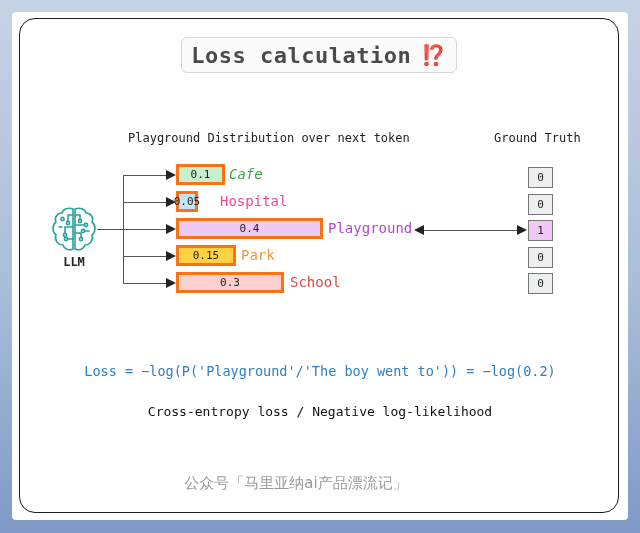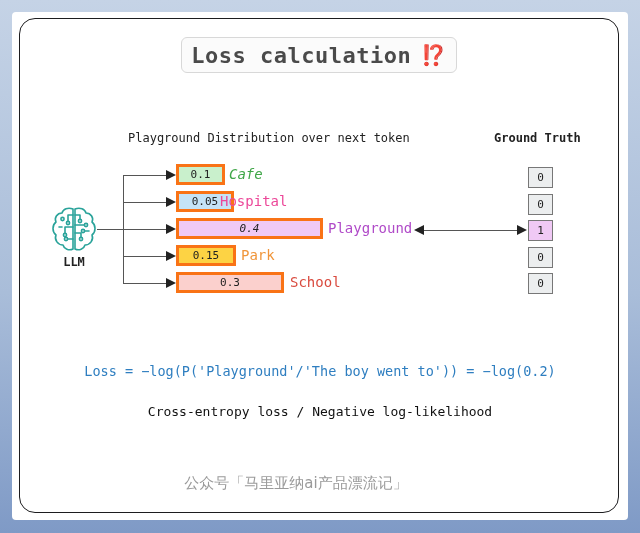--- a/index.html
+++ b/index.html
@@ -75,21 +75,21 @@
 
 <div class="outer-card"></div>
 <div class="inner-frame"></div>
 
 <div class="title-box">
   <span>Loss calculation</span>
   <span class="bang">⁉️</span>
 </div>
 
 <div class="label" style="left:128px; top:131px;">Playground Distribution over next token</div>
-<div class="label" style="left:494px; top:131px;font-weight:bold;">Ground Truth</div>
+<div class="label" style="left:494px; top:131px;">Ground Truth</div>
 
 <svg class="llm-icon" viewBox="0 0 46 48" fill="none" stroke="#2aa39a" stroke-width="1.6" stroke-linecap="round" stroke-linejoin="round">
   <path d="M22 4 C17 2 12 4 11 8 C6 8 3 13 5 17 C1 20 1 27 5 30 C3 35 7 40 12 40 C13 44 18 46 22 44 Z"></path>
   <path d="M24 4 C29 2 34 4 35 8 C40 8 43 13 41 17 C45 20 45 27 41 30 C43 35 39 40 34 40 C33 44 28 46 24 44 Z"></path>
   <path d="M22 10 H17 V16"></path>
     <circle cx="17" cy="18" r="1.6"></circle>
   <path d="M22 22 H14 V28"></path>
     <circle cx="14" cy="30" r="1.6"></circle>
   <path d="M8 22 H11"></path>
     <circle cx="11.5" cy="14" r="1.6"></circle>
@@ -114,24 +114,24 @@
 <div class="line" style="left:123px; top:283px; width:44px; height:1px;"></div>
 <div class="arrow-r" style="left:166px; top:170px;"></div>
 <div class="arrow-r" style="left:166px; top:197px;"></div>
 <div class="arrow-r" style="left:166px; top:224px;"></div>
 <div class="arrow-r" style="left:166px; top:251px;"></div>
 <div class="arrow-r" style="left:166px; top:278px;"></div>
 
 <div class="bar" style="top:164px; width:49px; background:#c9f0cc;">0.1</div>
 <div class="token" style="left:229px; top:166px; color:#3fa648;font-style:italic;">Cafe</div>
 
-<div class="bar" style="top:191px; width:58px; background:#c5e3f7;">0.05</div>
+<div class="bar" style="top:191px; width:22px; background:#c5e3f7;">0.05</div>
 <div class="token" style="left:220px; top:193px; color:#ec4899;">Hospital</div>
 
-<div class="bar" style="top:218px; width:147px; background:#f0c9f5;font-style:italic;">0.4</div>
+<div class="bar" style="top:218px; width:147px; background:#f0c9f5;">0.4</div>
 <div class="token" style="left:328px; top:220px; color:#b04ac8;">Playground</div>
 
 <div class="bar" style="top:245px; width:60px; background:#fdd344;">0.15</div>
 <div class="token" style="left:241px; top:247px; color:#f0953a;">Park</div>
 
 <div class="bar" style="top:272px; width:108px; background:#fbd0cd;">0.3</div>
 <div class="token" style="left:290px; top:274px; color:#d94a3e;">School</div>
 
 <div class="line" style="left:420px; top:230px; width:100px; height:1px;"></div>
 <div class="arrow-l" style="left:414px; top:225px;"></div>

